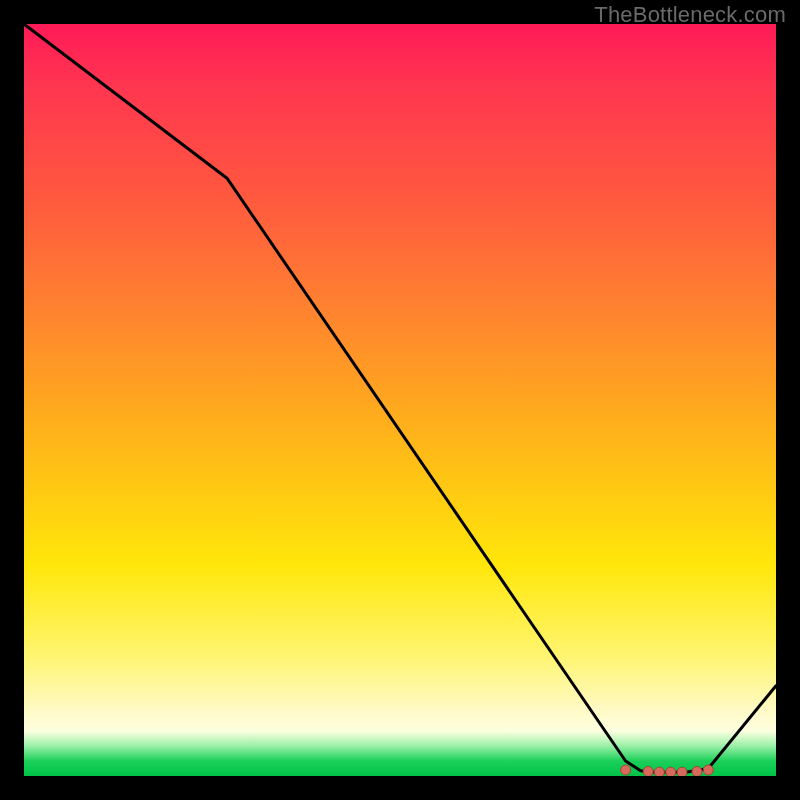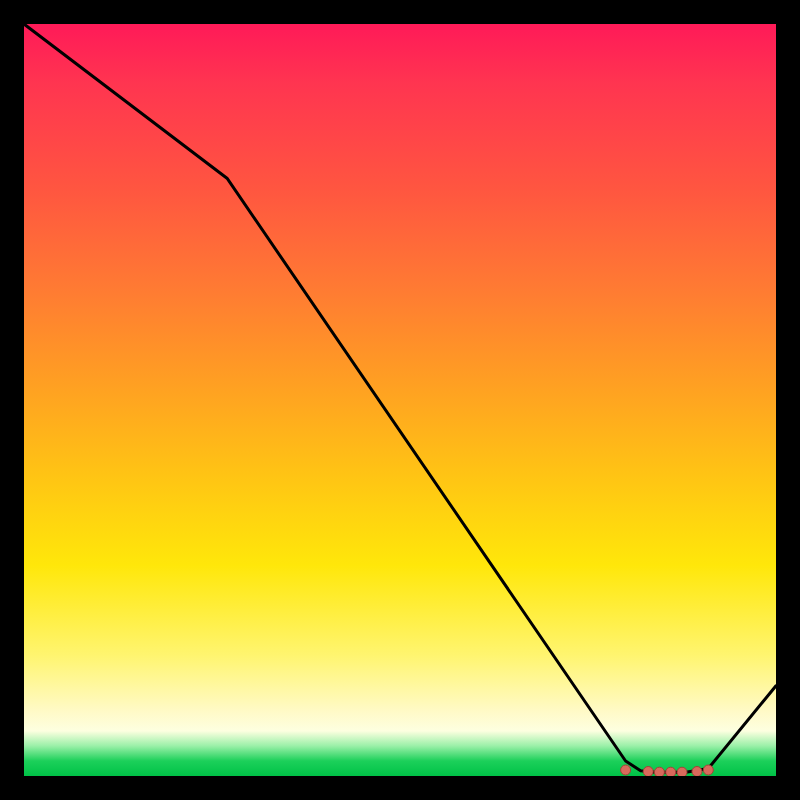--- a/index.html
+++ b/index.html
@@ -49,20 +49,21 @@
   }
   svg.curve {
     position: absolute;
     inset: 0;
   }
 </style>
 </head>
 <body>
 
 <div class="frame">
+  <div class="attrib">TheBottleneck.com</div>
 
   <div class="plot">
     <div class="grad"></div>
     <svg class="curve" viewBox="0 0 752 752" preserveAspectRatio="none">
       <path id="curve-path" fill="none" stroke="#000" stroke-width="3" stroke-linejoin="round" stroke-linecap="round" d="M0.0 0.0 L203.0 154.2 L601.6 737.0 L616.6 746.7 L631.7 748.2 L646.7 748.2 L661.8 748.2 L684.3 744.5 L752.0 661.8"></path>
       <g id="markers">
           <circle cx="601.6" cy="746.0" r="5" fill="#d86a5c" stroke="#a34438" stroke-width="1"></circle>
           <circle cx="624.2" cy="747.5" r="5" fill="#d86a5c" stroke="#a34438" stroke-width="1"></circle>
           <circle cx="635.4" cy="748.2" r="5" fill="#d86a5c" stroke="#a34438" stroke-width="1"></circle>
           <circle cx="646.7" cy="748.2" r="5" fill="#d86a5c" stroke="#a34438" stroke-width="1"></circle>

